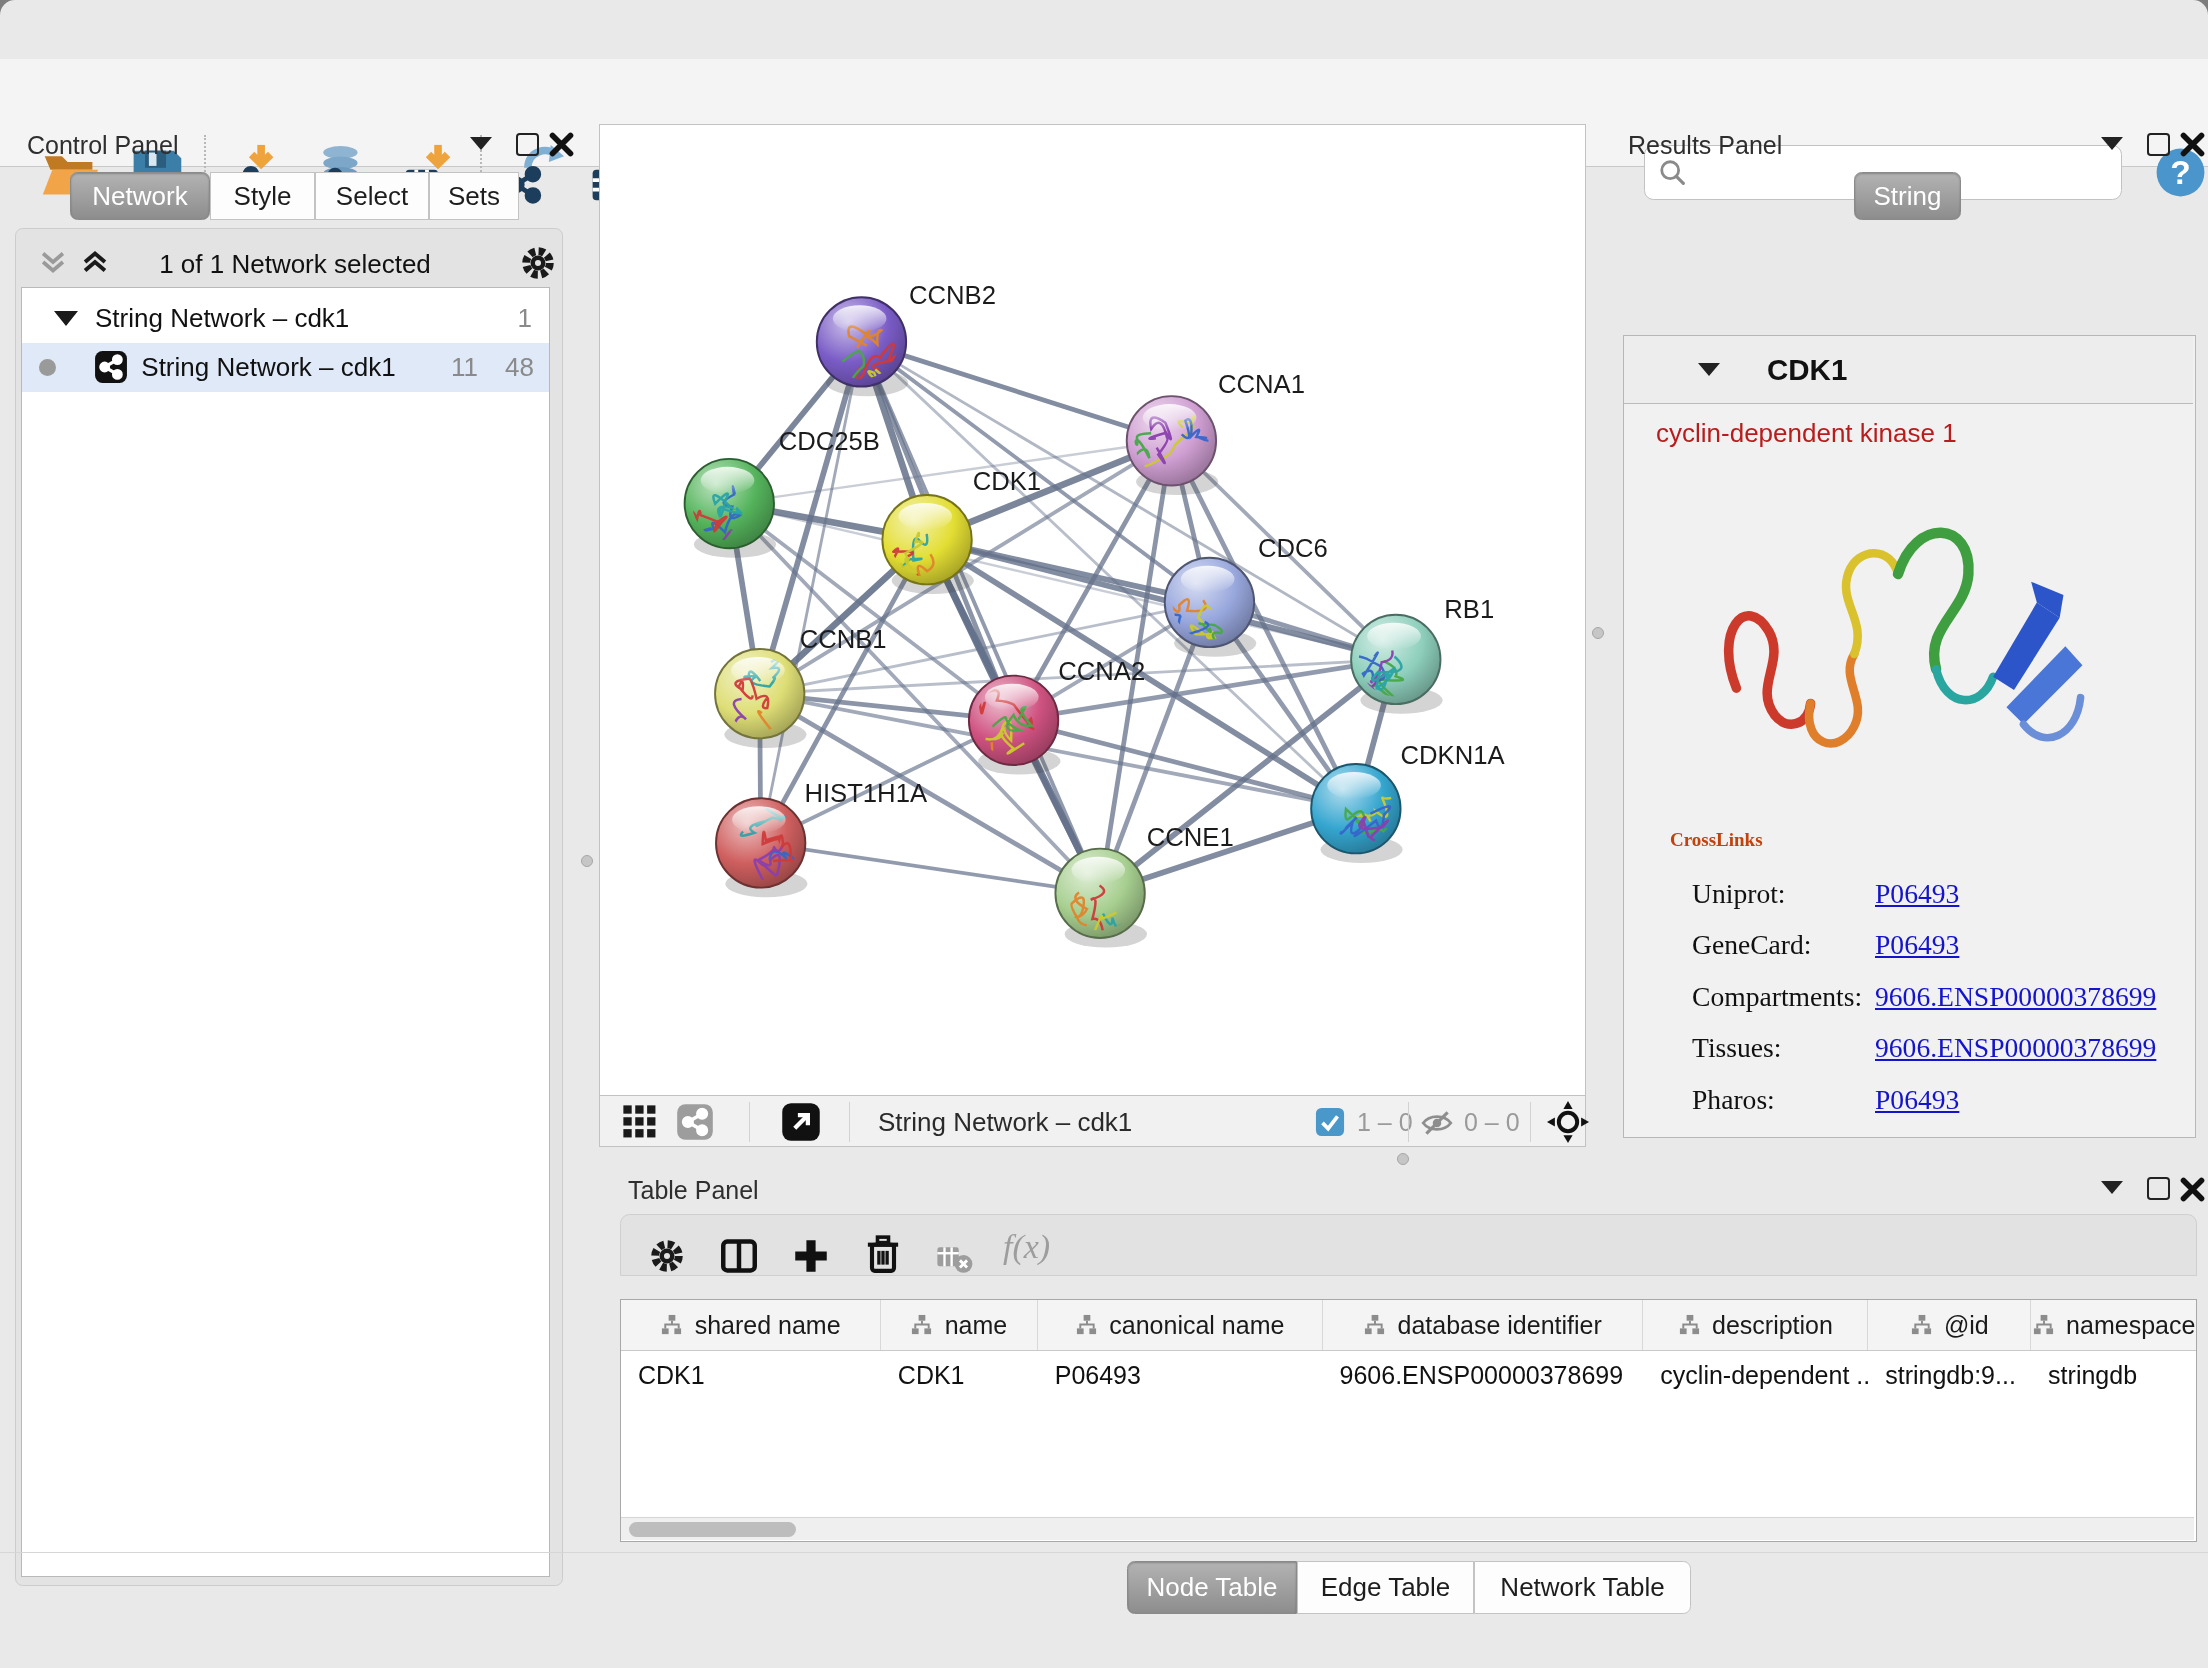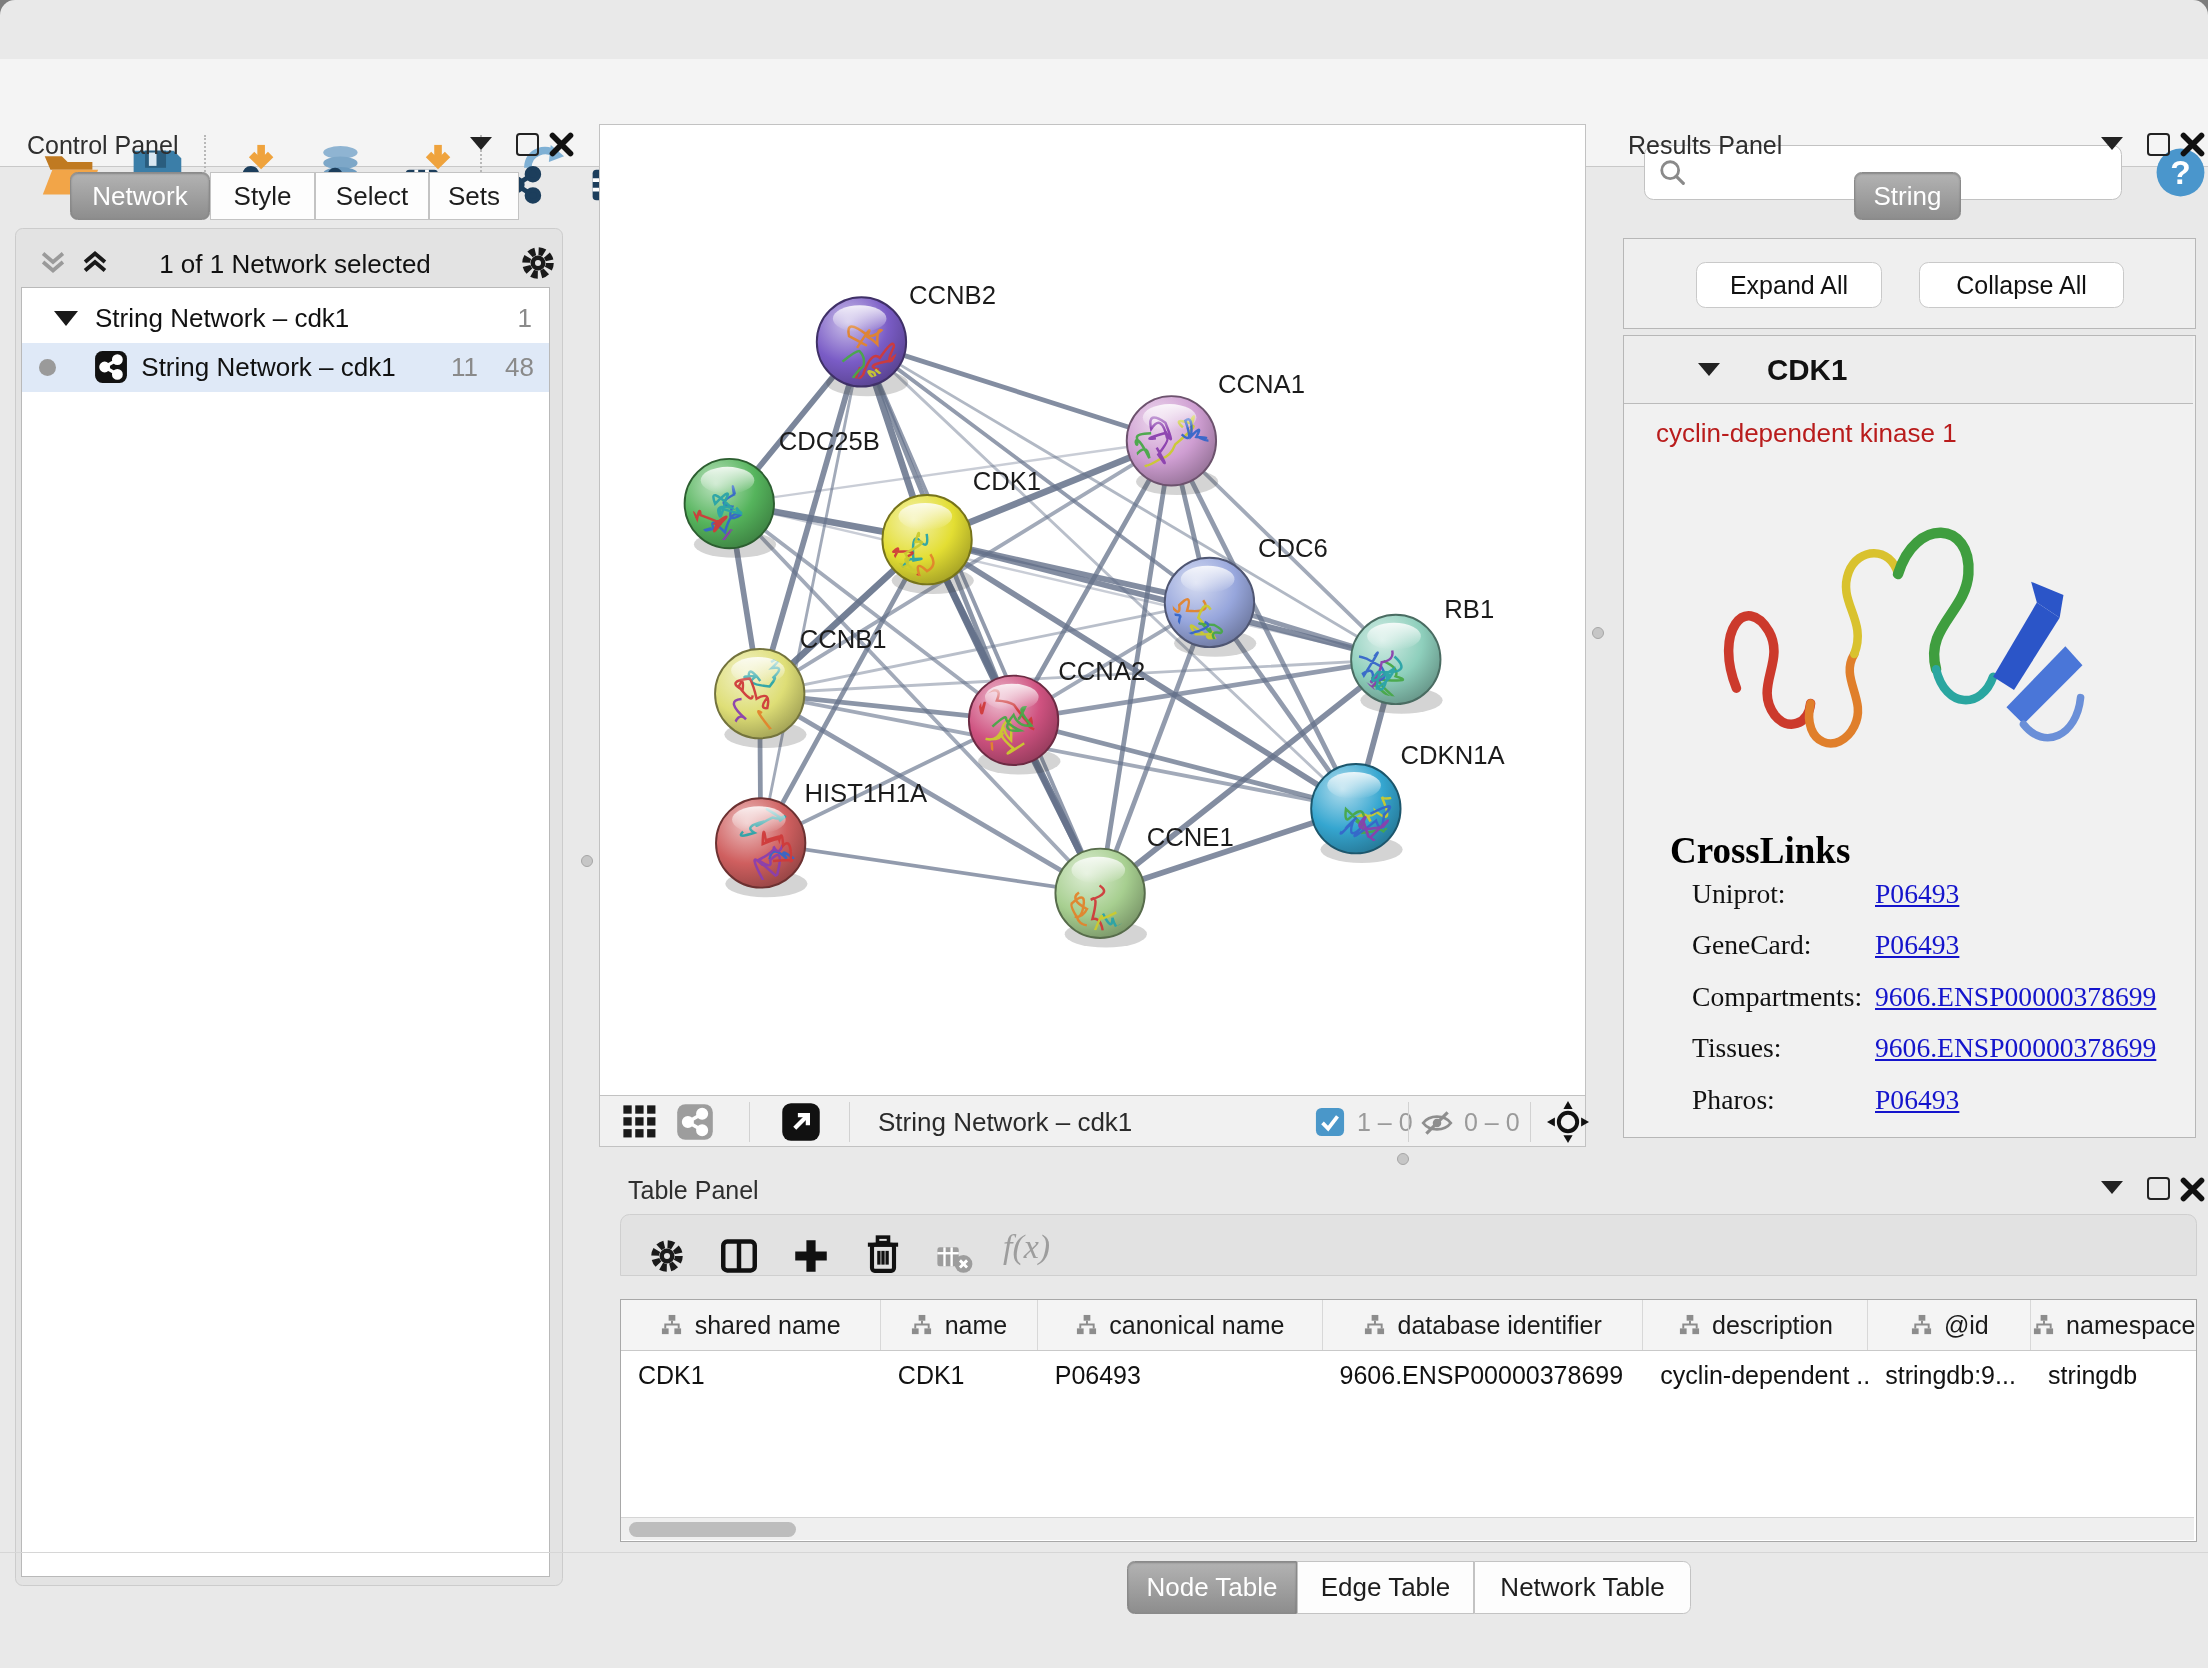--- a/index.html
+++ b/index.html
@@ -660,49 +660,41 @@
   <div class="abs caret-down" style="left:2101px;top:137px"></div>
   <div class="abs float-box" style="left:2147px;top:133px"></div>
   <svg class="abs" style="left:2179px;top:131px;width:27px;height:27px" viewBox="0 0 24 24">
       <path d="M4 4l16 16M20 4L4 20" stroke="#111" stroke-width="5" stroke-linecap="round"></path>
     </svg>
 
   <div class="abs tab sel" style="left:1854px;top:172px;width:107px;border-radius:7.6px">
       <span>String</span>
     </div>
 
-  <div class="abs rp-box1">
-    <div class="abs rp-btn" style="left:72px;width:186px">
-        <span>Expand All</span>
-      </div>
-    <div class="abs rp-btn" style="left:295px;width:205px">
-        <span>Collapse All</span>
-      </div>
-  </div>
 
   <div class="abs rp-box2">
     <div class="abs rp-hdr">
       <div class="abs caret-down" style="left:74px;top:27px"></div>
       <div class="abs" style="left:143px;top:17px;font-size:29.5px;font-weight:bold;color:#111">CDK1</div>
     </div>
     <div class="abs" style="left:32px;top:82px;font-size:26px;color:#b91c1c">cyclin-dependent kinase 1</div>
 
     <svg class="abs" style="left:63px;top:124px;width:443px;height:367px" viewBox="0 0 466 386">
       <path d="M52 240 C28 180 62 140 86 180 C104 212 70 238 92 268 C106 286 128 278 130 256" stroke="#cc3a2c" stroke-width="10" fill="none" stroke-linecap="round"></path>
       <path d="M130 256 C120 300 160 312 176 280 C190 252 160 230 176 204" stroke="#e07f2b" stroke-width="9" fill="none" stroke-linecap="round"></path>
       <path d="M176 204 C190 168 158 150 170 118 C180 92 214 90 222 120" stroke="#d9c22e" stroke-width="9" fill="none" stroke-linecap="round"></path>
       <path d="M222 120 C240 60 300 64 296 120 C293 160 250 176 262 220" stroke="#3f9e3f" stroke-width="11" fill="none" stroke-linecap="round"></path>
       <path d="M262 220 C272 262 310 262 322 228" stroke="#2aa6a0" stroke-width="9" fill="none" stroke-linecap="round"></path>
       <polygon points="322,228 368,150 392,166 344,242" fill="#2b55c8"></polygon>
       <polygon points="368,150 362,128 396,142 392,166" fill="#2b55c8"></polygon>
       <polygon points="336,260 398,196 416,216 354,278" fill="#4a76d8"></polygon>
       <path d="M354 278 C376 306 410 290 414 250" stroke="#6a8fd8" stroke-width="8" fill="none" stroke-linecap="round"></path>
     </svg>
 
-    <div class="abs serif" style="left:46px;top:493px;font-size:37px;font-weight:bold;color:#000000">CrossLinks</div>
+    <div class="abs serif" style="left:46px;top:493px;font-size:19px;font-weight:bold;color:#c2410c">CrossLinks</div>
     <div class="abs serif xl-label" style="left:68px;top:542px">Uniprot:</div>
     <div class="abs serif xl-link" style="left:251px;top:542px">P06493</div>
     <div class="abs serif xl-label" style="left:68px;top:593px">GeneCard:</div>
     <div class="abs serif xl-link" style="left:251px;top:593px">P06493</div>
     <div class="abs serif xl-label" style="left:68px;top:645px">Compartments:</div>
     <div class="abs serif xl-link" style="left:251px;top:645px">9606.ENSP00000378699</div>
     <div class="abs serif xl-label" style="left:68px;top:696px">Tissues:</div>
     <div class="abs serif xl-link" style="left:251px;top:696px">9606.ENSP00000378699</div>
     <div class="abs serif xl-label" style="left:68px;top:748px">Pharos:</div>
     <div class="abs serif xl-link" style="left:251px;top:748px">P06493</div>

